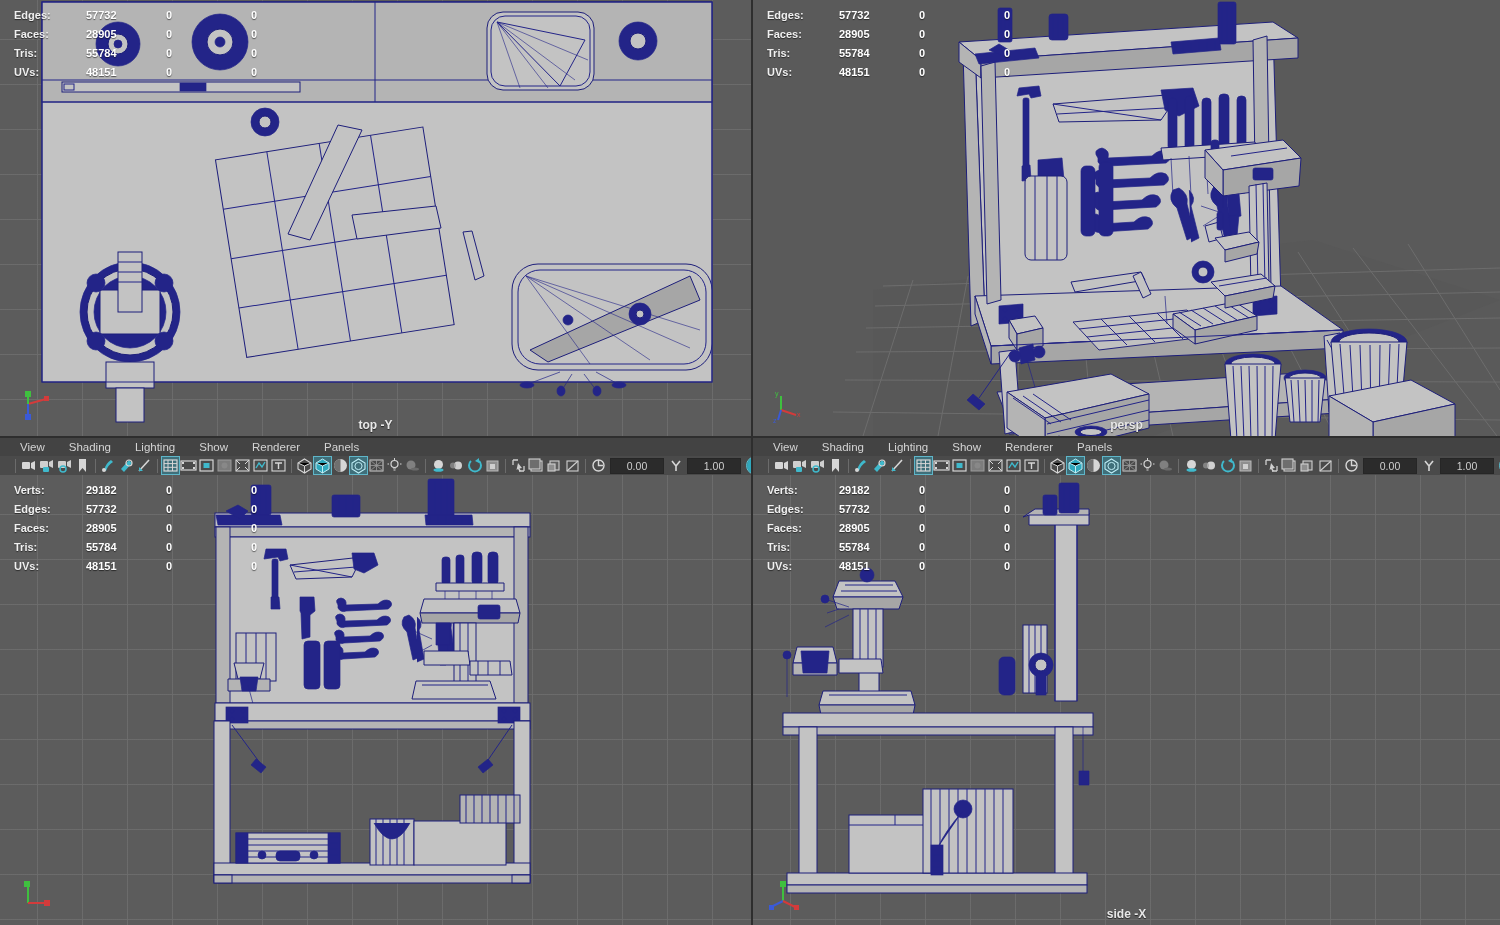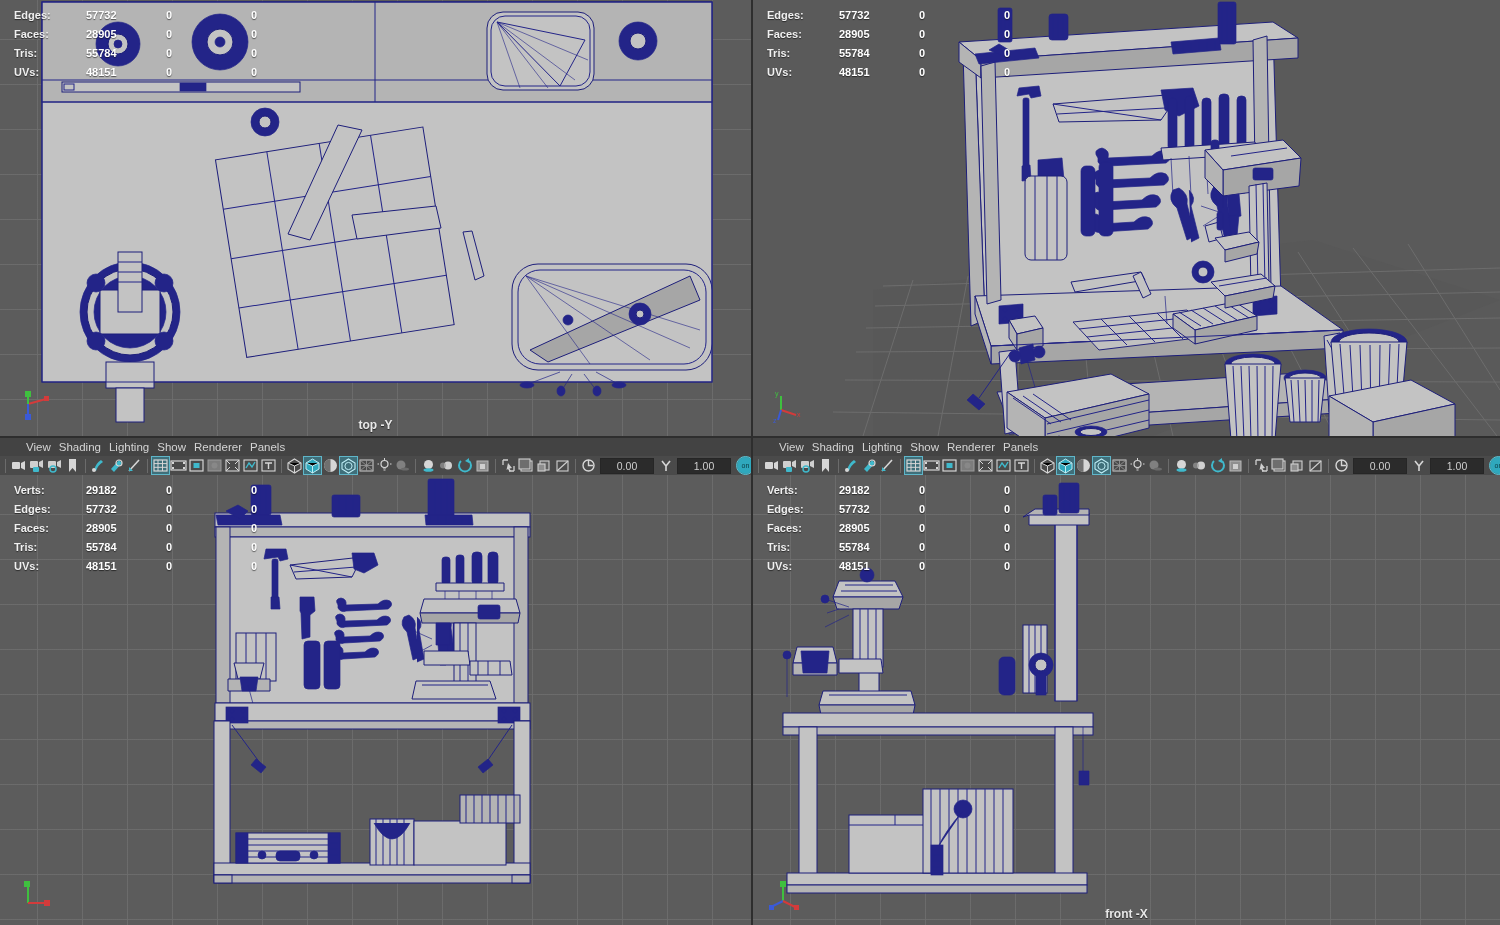--- a/index.html
+++ b/index.html
@@ -13,26 +13,26 @@
   .vp.tl{left:0;top:0;width:751px;height:436px;}
   .vp.tr{left:753px;top:0;width:747px;height:436px;}
   .vp.bl{left:0;top:438px;width:751px;height:487px;}
   .vp.br{left:753px;top:438px;width:747px;height:487px;}
 
   .vsplit-v{position:absolute;left:751px;top:0;width:2px;height:925px;background:#2e2e2e;}
   .vsplit-h{position:absolute;left:0;top:436px;width:1500px;height:2px;background:#2e2e2e;}
 
   
   .menubar{position:relative;height:18px;background:#434343;display:flex;align-items:center;
-           padding-left:26px;gap:8px;font-size:11.5px;color:#d4d4d4;}
+           padding-left:20px;gap:24px;font-size:11.5px;color:#d4d4d4;}
   .menubar span{cursor:default;white-space:nowrap;}
 
   
   .iconbar{position:relative;height:19px;background:#4a4a4a;display:flex;align-items:center;
-           padding-left:2px;gap:1px;border-bottom:1px solid #3d3d3d;}
+           padding-left:12px;gap:1px;border-bottom:1px solid #3d3d3d;}
   .ibtn{width:17px;height:17px;display:inline-flex;align-items:center;justify-content:center;
         position:relative;flex:0 0 auto;}
   .ibtn.on{background:#3f6f7a;outline:1px solid #5fb6c9;}
   .sep{width:1px;height:14px;background:#6b6b6b;margin:0 3px;flex:0 0 auto;}
   .numfield{height:14px;width:52px;background:#2b2b2b;color:#cfcfcf;font-size:10.5px;
             display:flex;align-items:center;justify-content:center;margin:0 2px;flex:0 0 auto;
             border:1px solid #262626;}
   .gbtn{width:17px;height:17px;border-radius:50%;background:#2fa8bd;display:flex;
         align-items:center;justify-content:center;font-size:7px;color:#0b3a42;
         outline:1px solid #59c6d8;margin-left:3px;flex:0 0 auto;}
@@ -497,20 +497,21 @@
 
       <svg class="gizmo" viewBox="0 0 40 36">
         <line x1="12" y1="22" x2="12" y2="8" stroke="#3fc03f" stroke-width="2"></line>
         <text x="6" y="8" fill="#3fc03f" font-size="7" font-family="Liberation Sans, sans-serif">y</text>
         <line x1="12" y1="22" x2="27" y2="27" stroke="#d33b3b" stroke-width="2"></line>
         <text x="28" y="29" fill="#d33b3b" font-size="7" font-family="Liberation Sans, sans-serif">x</text>
         <line x1="12" y1="22" x2="9" y2="32" stroke="#3a5ad8" stroke-width="2"></line>
         <text x="4" y="35" fill="#3a5ad8" font-size="7" font-family="Liberation Sans, sans-serif">z</text>
       </svg>
 
+      <div class="vlabel">persp</div>
     </div>
   </div>
 
   <div class="vp bl">
     <div class="menubar">
       <span>View</span>
       <span>Shading</span>
       <span>Lighting</span>
       <span>Show</span>
       <span>Renderer</span>
@@ -1260,19 +1261,19 @@
 
       <svg class="gizmo" viewBox="0 0 40 36">
         <line x1="14" y1="24" x2="14" y2="8" stroke="#3fc03f" stroke-width="2"></line>
         <line x1="14" y1="24" x2="2" y2="30" stroke="#3a5ad8" stroke-width="2"></line>
         <line x1="14" y1="24" x2="26" y2="30" stroke="#d33b3b" stroke-width="2"></line>
         <rect x="11" y="4" width="6" height="6" fill="#3fc03f"></rect>
         <rect x="0" y="28" width="5" height="5" fill="#3a5ad8"></rect>
         <rect x="25" y="28" width="5" height="5" fill="#d33b3b"></rect>
       </svg>
 
-      <div class="vlabel">front -X</div>
+      <div class="vlabel">side -X</div>
     </div>
   </div>
 
   <div class="vsplit-v"></div>
   <div class="vsplit-h"></div>
 </div>
 
 </body></html>

